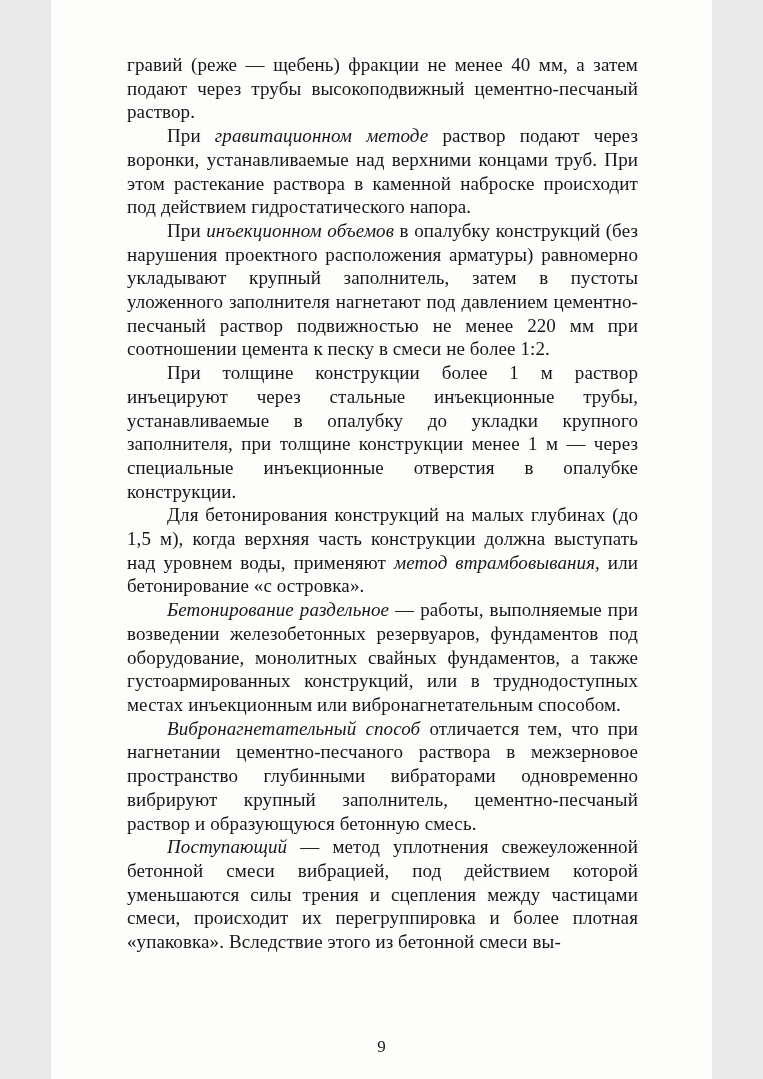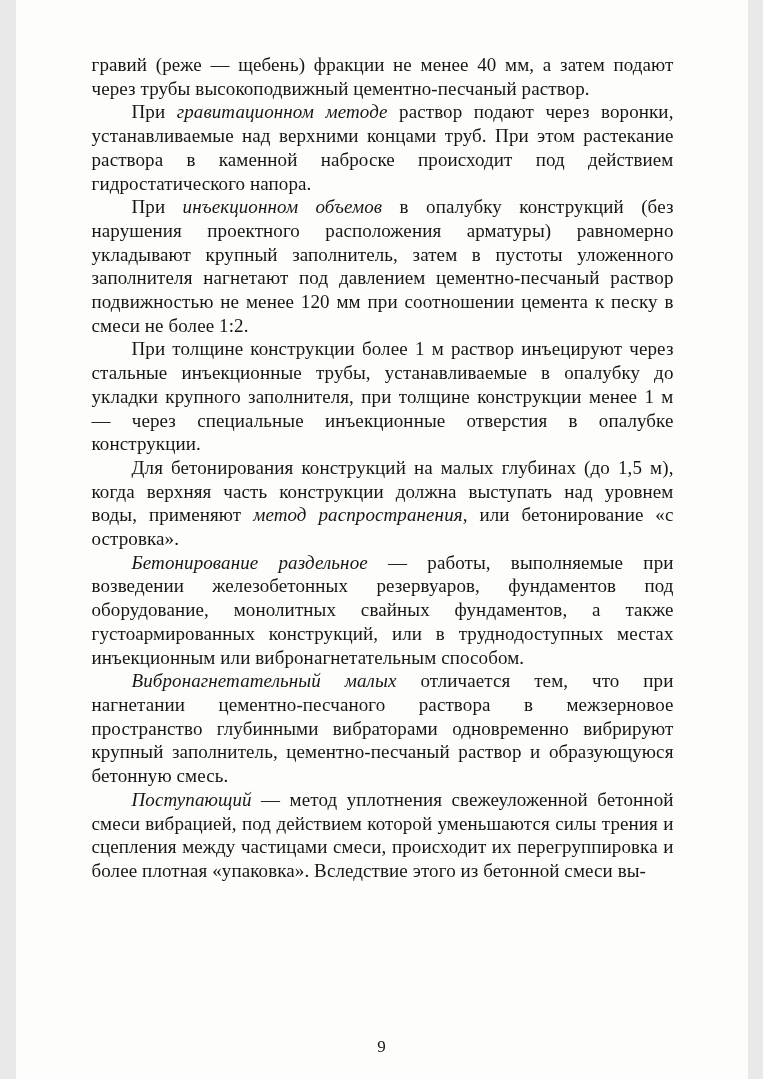--- a/index.html
+++ b/index.html
@@ -2,21 +2,21 @@
 <html><head>
 <meta charset="utf-8">
 <style>
   html, body {
     margin: 0;
     padding: 0;
     background: #e9e9e9;
   }
   .page {
     position: relative;
-    width: 732px;
+    width: 661px;
     height: 1079px;
     margin: 0 auto;
     background: #fdfdfc;
     box-sizing: border-box;
     padding: 53px 74px 0 76px;
     font-family: "Liberation Serif", "DejaVu Serif", serif;
     color: #161616;
     overflow: hidden;
   }
   .text-block {
@@ -45,21 +45,21 @@
     color: #161616;
   }
 </style>
 </head>
 <body>
 
 <div class="page">
   <div class="text-block" id="paragraphs">
       <p class="para"><span>гравий (реже — щебень) фракции не менее 40 мм, а затем подают через трубы высокоподвижный цементно-песчаный раствор.</span></p>
       <p class="para indent"><span>При </span><span class="it">гравитационном методе</span><span> раствор подают через воронки, устанавливаемые над верхними концами труб. При этом растекание раствора в каменной наброске происходит под действием гидростатического напора.</span></p>
-      <p class="para indent"><span>При </span><span class="it">инъекционном объемов</span><span> в опалубку конструкций (без нарушения проектного расположения арматуры) равномерно укладывают крупный заполнитель, затем в пустоты уложенного заполнителя нагнетают под давлением цементно-песчаный раствор подвижностью не менее 120 мм при соотношении цемента к песку в смеси не более 1:2.</span></p>
+      <p class="para indent"><span>При </span><span class="it">инъекционном объемов</span><span> в опалубку конструкций (без нарушения проектного расположения арматуры) равномерно укладывают крупный заполнитель, затем в пустоты уложенного заполнителя нагнетают под давлением цементно-песчаный раствор подвижностью не менее 220 мм при соотношении цемента к песку в смеси не более 1:2.</span></p>
       <p class="para indent"><span>При толщине конструкции более 1 м раствор инъецируют через стальные инъекционные трубы, устанавливаемые в опалубку до укладки крупного заполнителя, при толщине конструкции менее 1 м — через специальные инъекционные отверстия в опалубке конструкции.</span></p>
-      <p class="para indent"><span>Для бетонирования конструкций на малых глубинах (до 1,5 м), когда верхняя часть конструкции должна выступать над уровнем воды, применяют </span><span class="it">метод распространения</span><span>, или бетонирование «с островка».</span></p>
+      <p class="para indent"><span>Для бетонирования конструкций на малых глубинах (до 1,5 м), когда верхняя часть конструкции должна выступать над уровнем воды, применяют </span><span class="it">метод втрамбовывания</span><span>, или бетонирование «с островка».</span></p>
       <p class="para indent"><span class="it">Бетонирование раздельное</span><span> — работы, выполняемые при возведении железобетонных резервуаров, фундаментов под оборудование, монолитных свайных фундаментов, а также густоармированных конструкций, или в труднодоступных местах инъекционным или вибронагнетательным способом.</span></p>
-      <p class="para indent"><span class="it">Вибронагнетательный малых</span><span> отличается тем, что при нагнетании цементно-песчаного раствора в межзерновое пространство глубинными вибраторами одновременно вибрируют крупный заполнитель, цементно-песчаный раствор и образующуюся бетонную смесь.</span></p>
+      <p class="para indent"><span class="it">Вибронагнетательный способ</span><span> отличается тем, что при нагнетании цементно-песчаного раствора в межзерновое пространство глубинными вибраторами одновременно вибрируют крупный заполнитель, цементно-песчаный раствор и образующуюся бетонную смесь.</span></p>
       <p class="para indent"><span class="it">Поступающий</span><span> — метод уплотнения свежеуложенной бетонной смеси вибрацией, под действием которой уменьшаются силы трения и сцепления между частицами смеси, происходит их перегруппировка и более плотная «упаковка». Вследствие этого из бетонной смеси вы-</span></p>
     </div>
   <div class="page-number">9</div>
 </div>
 
 </body></html>

